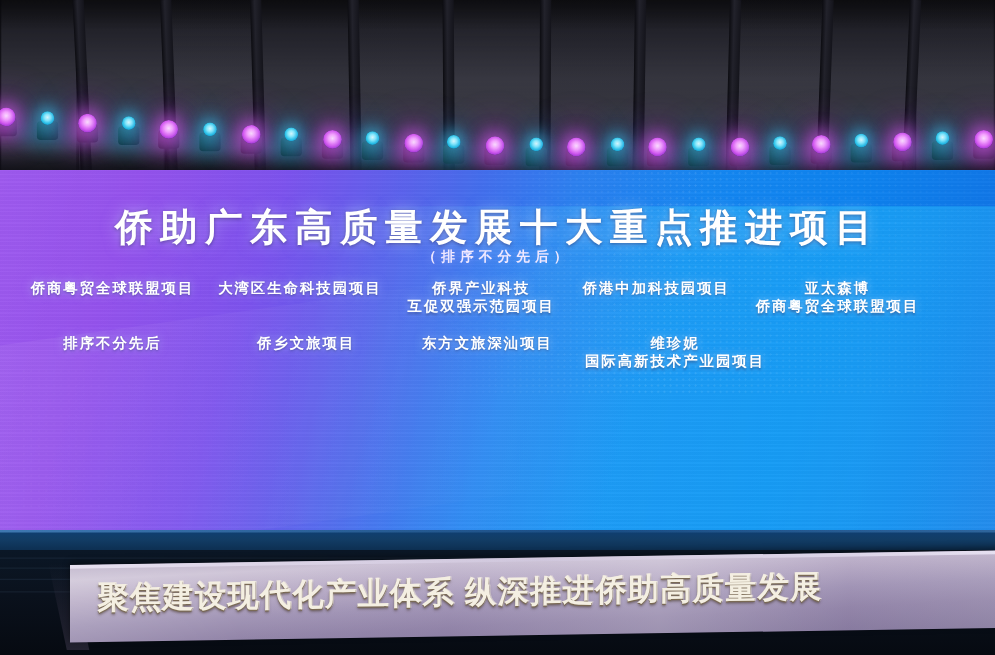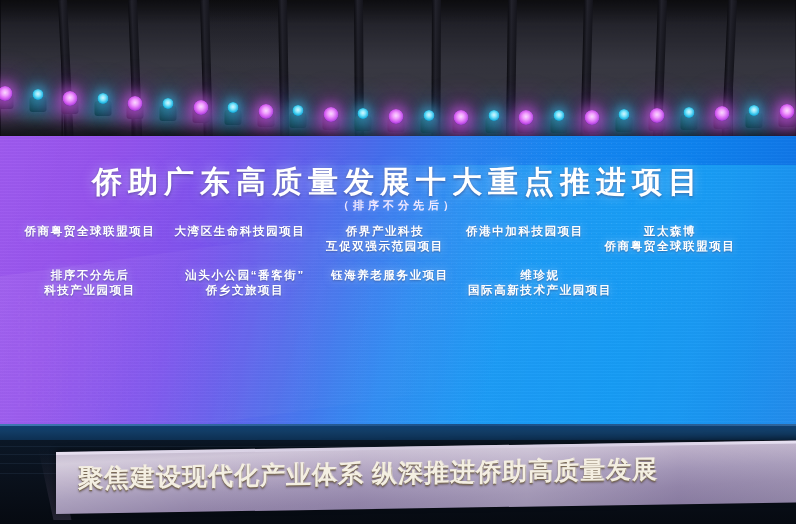--- a/index.html
+++ b/index.html
@@ -434,28 +434,26 @@
               <span class="ln">侨港中加科技园项目</span>
             </div>
           <div class="proj c5">
               <span class="ln">亚太森博</span>
               <span class="ln">侨商粤贸全球联盟项目</span>
             </div>
         </div>
         <div class="proj-row r2">
           <div class="proj c1">
               <span class="ln">排序不分先后</span>
-              <span class="ln">科技产业园项目</span>
             </div>
           <div class="proj c2">
-              <span class="ln">汕头小公园“番客街”</span>
               <span class="ln">侨乡文旅项目</span>
             </div>
           <div class="proj c3">
-              <span class="ln">钰海养老服务业项目</span>
+              <span class="ln">东方文旅深汕项目</span>
             </div>
           <div class="proj c5">
               <span class="ln">维珍妮</span>
               <span class="ln">国际高新技术产业园项目</span>
             </div>
         </div>
       </div>
     </div>
   </div>
 

